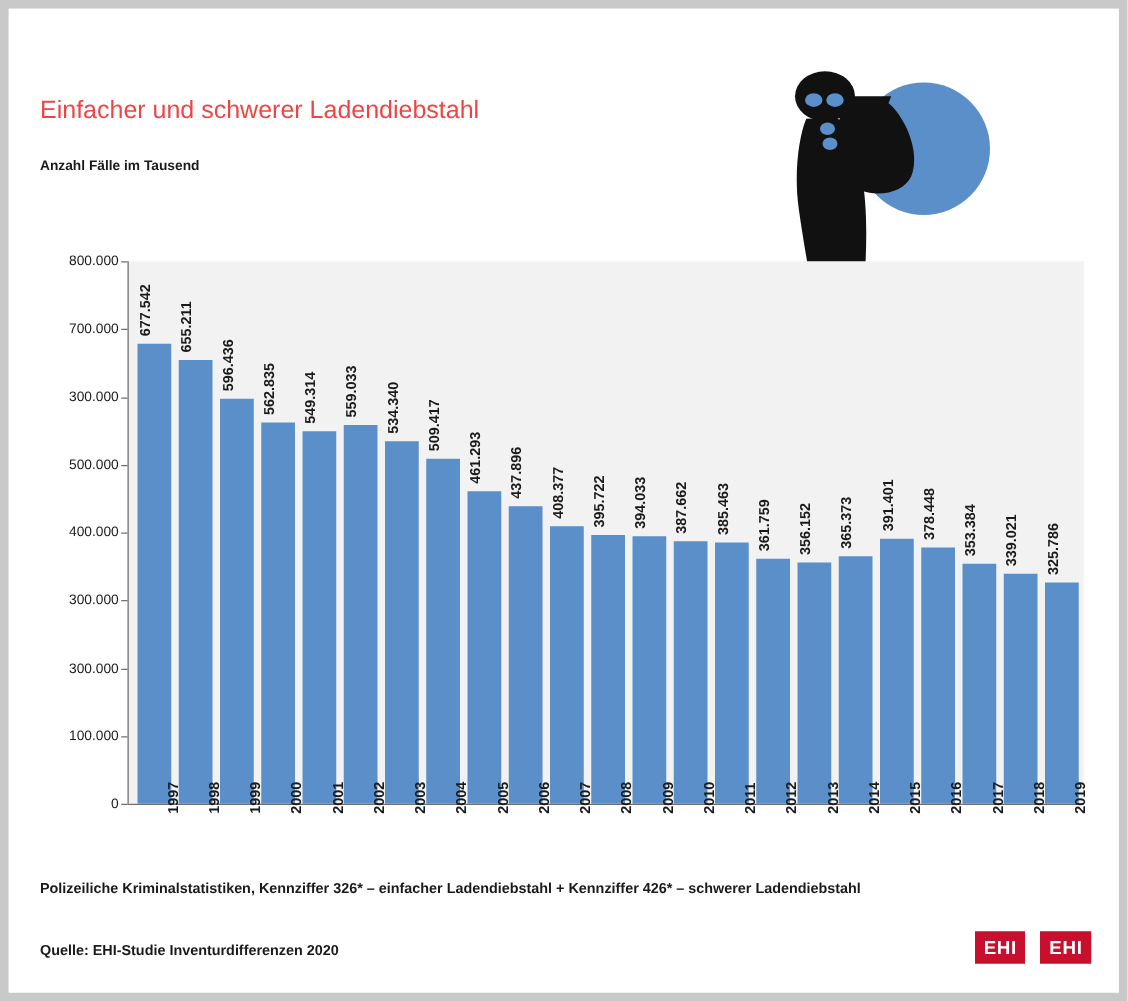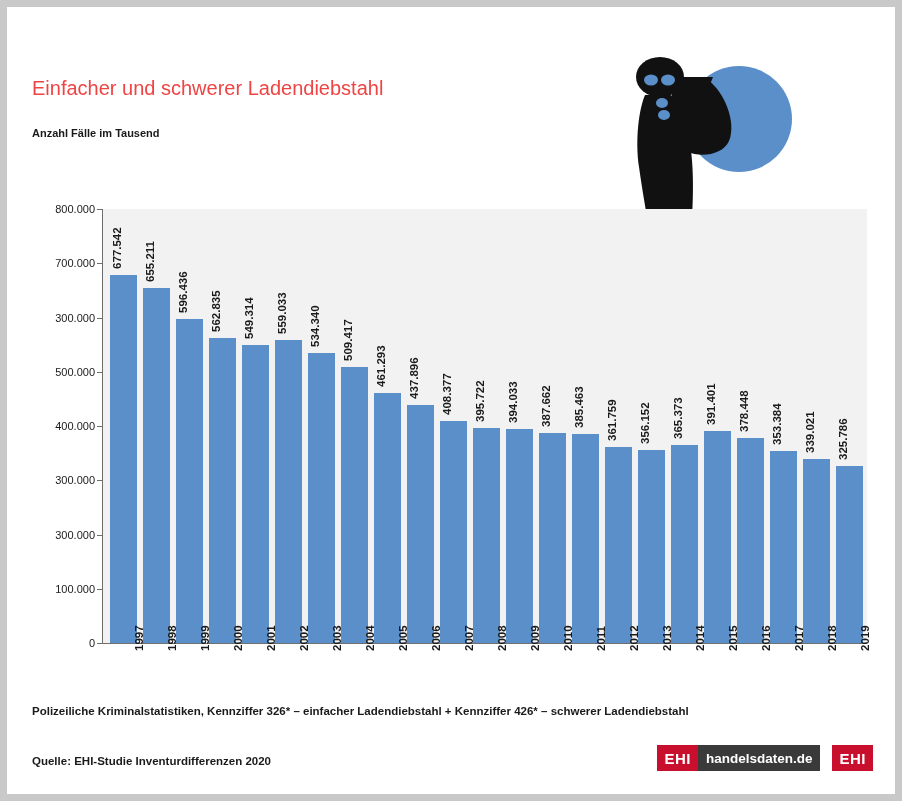--- a/index.html
+++ b/index.html
@@ -423,21 +423,20 @@
           </div>
         </div>
     </div>
 
     <div id="footnote">Polizeiliche Kriminalstatistiken, Kennziffer 326* – einfacher Ladendiebstahl + Kennziffer 426* – schwerer Ladendiebstahl</div>
     <div id="source">Quelle: EHI-Studie Inventurdifferenzen 2020</div>
 
     <div id="logos">
       <div class="logo">
         <span class="logo-ehi">EHI</span>
-        <span class="logo-text">handelsdaten.de</span>
       </div>
       <div class="logo">
         <span class="logo-ehi">EHI</span>
       </div>
     </div>
 
   </div>
 </div>
 
 </body></html>

